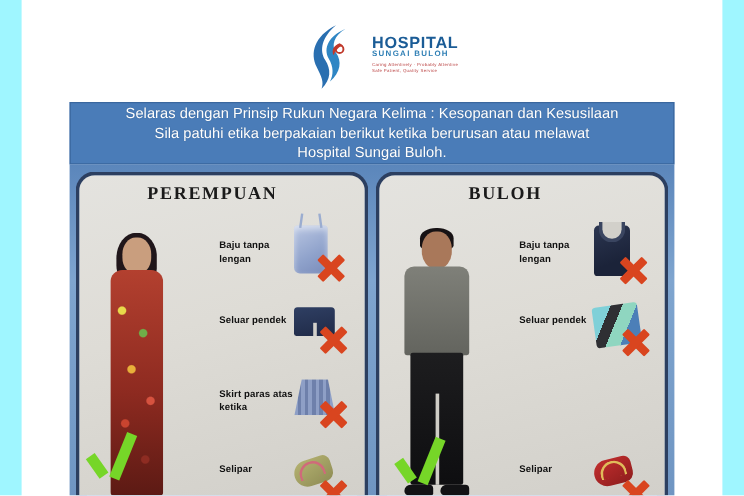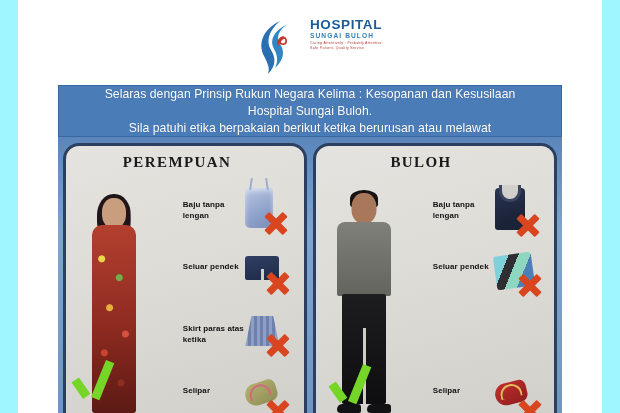--- a/index.html
+++ b/index.html
@@ -36,21 +36,21 @@
     position: absolute;
     left: 0; right: 0;
     top: 14px;
     height: 66px;
     display: flex;
     align-items: center;
     justify-content: center;
   }
   .logo-wrap {
     display: flex;
-    align-items: flex-start;
+    align-items: center;
     gap: 18px;
     transform: translateX(6px);
   }
   .logo-mark {
     width: 42px;
     height: 58px;
     position: relative;
     flex: none;
   }
   .logo-text-block {
@@ -86,21 +86,21 @@
     top: 85px;
     width: 504px;
     height: 52px;
     box-sizing: border-box;
     background: #4a7cb8;
     border: 1px solid #3a679e;
     color: #ffffff;
     display: flex;
     flex-direction: column;
     align-items: center;
-    justify-content: space-between;
+    justify-content: center;
     text-align: center;
     padding: 0 6px;
   }
   #banner .line {
     font-size: 12.2px;
     line-height: 16.5px;
     white-space: nowrap;
     letter-spacing: .05px;
     text-shadow: 0 0 1px rgba(0,0,0,.25);
   }
@@ -457,22 +457,22 @@
         <div class="logo-tag">
           <span>Caring Attentively · Probably Attentive</span>
           <span>Safe Patient, Quality Service</span>
         </div>
       </div>
     </div>
   </div>
 
   <div id="banner">
     <div class="line">Selaras dengan Prinsip Rukun Negara Kelima : Kesopanan dan Kesusilaan</div>
+    <div class="line">Sila patuhi etika berpakaian berikut ketika berurusan atau melawat</div>
     <div class="line">Hospital Sungai Buloh.</div>
-    <div class="line">Sila patuhi etika berpakaian berikut ketika berurusan atau melawat</div>
   </div>
 
   <div id="poster">
 
     <div class="panel female">
       <div class="panel-title">PEREMPUAN</div>
 
       <div class="figure fig-female">
         <div class="hair"></div>
         <div class="head"></div>

